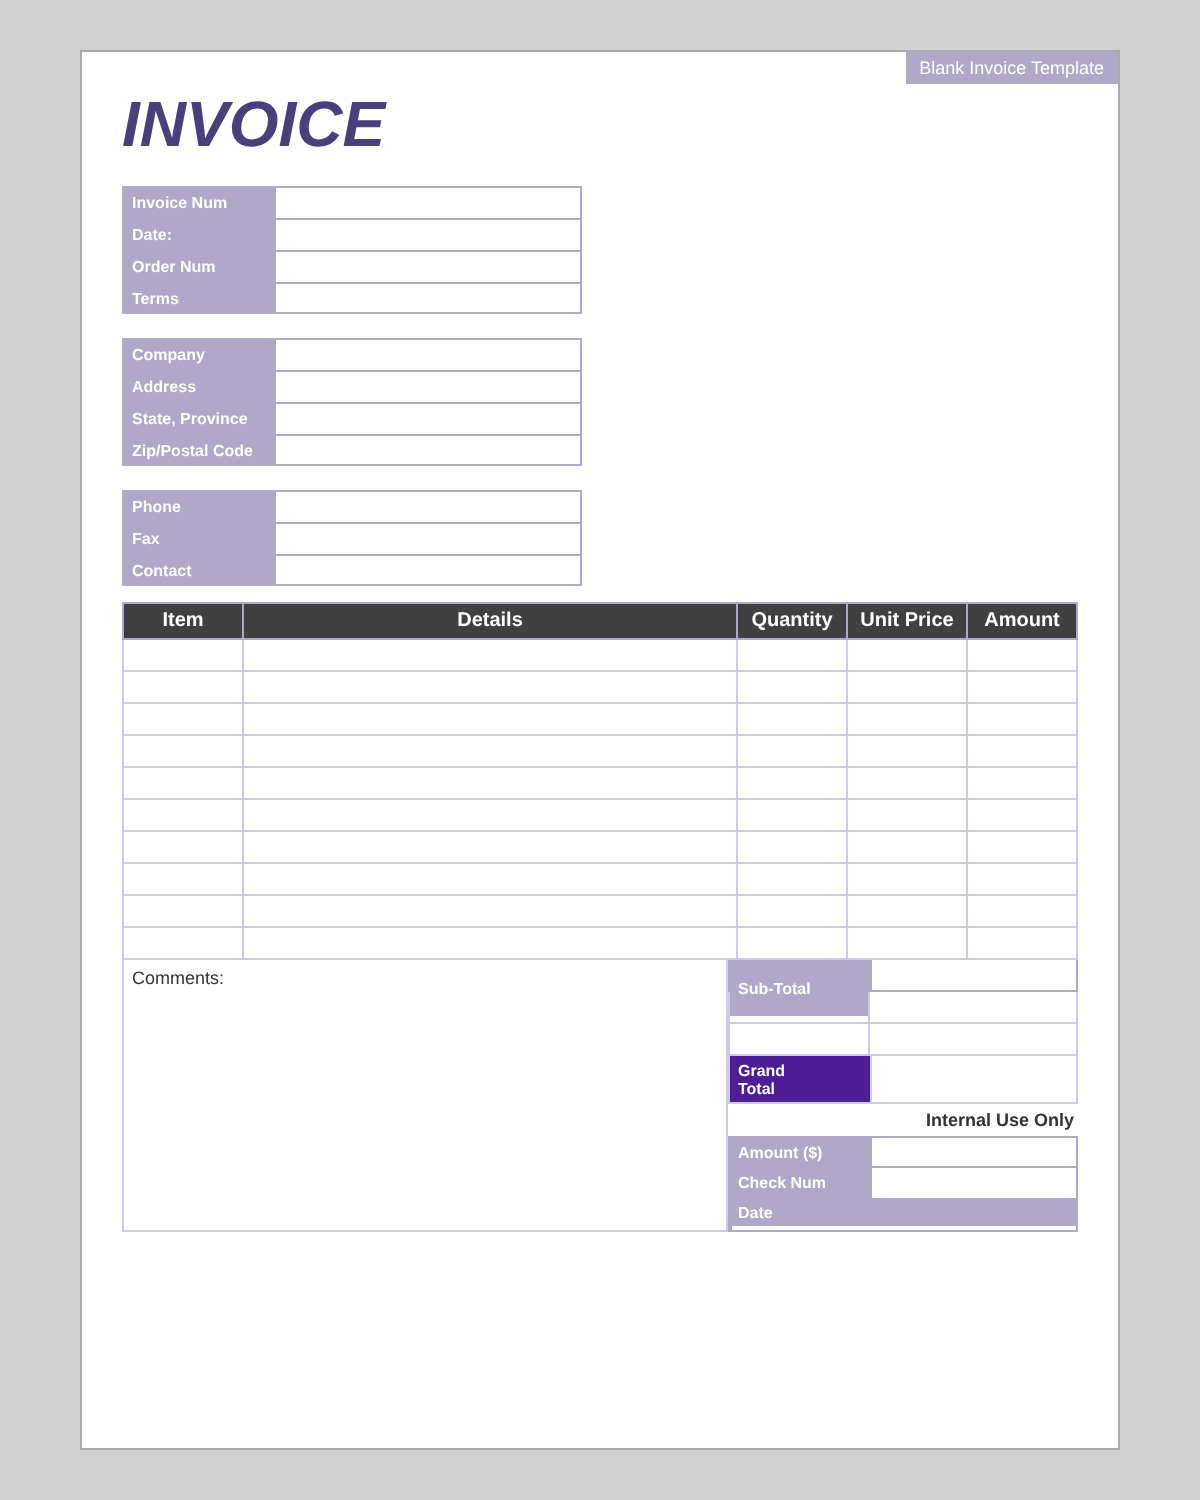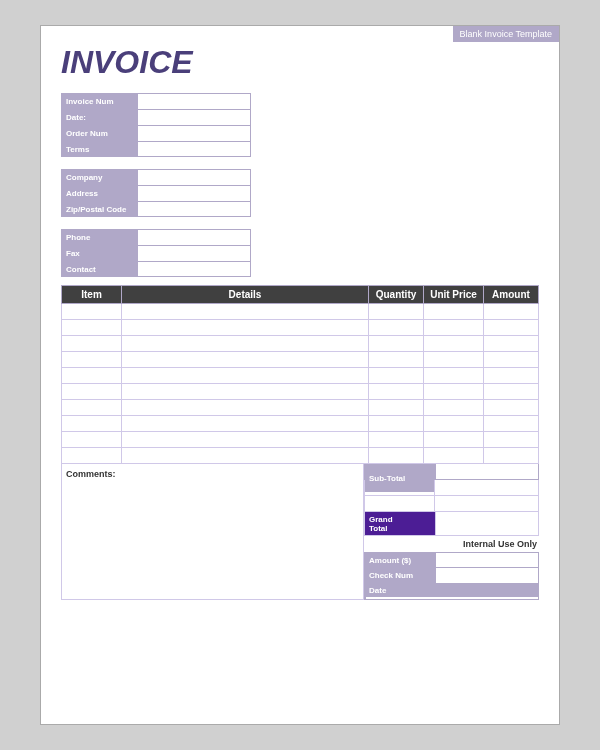--- a/index.html
+++ b/index.html
@@ -60,21 +60,21 @@
       display: flex;
       align-items: center;
     }
     .info-value {
       flex: 1;
       border-left: 1px solid #b0a8c8;
       background: #fff;
       padding: 2px 4px;
     }
     .info-section-wrapper {
-      width: 190px;
+      width: 230px;
       margin-top: 12px;
     }
     
     .items-table {
       width: 100%;
       border-collapse: collapse;
       margin-top: 4px;
     }
     .items-table th {
       background: #404040;
@@ -91,21 +91,21 @@
       padding: 0 2px;
       font-size: 8px;
     }
     .items-table .col-item { width: 60px; }
     .items-table .col-details { }
     .items-table .col-qty { width: 55px; text-align: center; }
     .items-table .col-price { width: 60px; text-align: center; }
     .items-table .col-amount { width: 55px; text-align: center; }
     .comments-label {
       font-size: 9px;
-      font-weight: bold;
+      font-weight: normal;
       color: #333;
     }
   </style>
 </head>
 <body>
 
 <div class="page">
   <div class="template-label">Blank Invoice Template</div>
 
   <div class="invoice-title">INVOICE</div>
@@ -129,20 +129,24 @@
     </div>
   </div>
 
   <div class="info-section-wrapper info-section">
     <div class="info-row">
       <div class="info-label">Company</div>
       <div class="info-value"></div>
     </div>
     <div class="info-row">
       <div class="info-label">Address</div>
+      <div class="info-value"></div>
+    </div>
+    <div class="info-row">
+      <div class="info-label">State, Province</div>
       <div class="info-value"></div>
     </div>
     <div class="info-row">
       <div class="info-label">Zip/Postal Code</div>
       <div class="info-value"></div>
     </div>
   </div>
 
   <div class="info-section-wrapper info-section">
     <div class="info-row">

